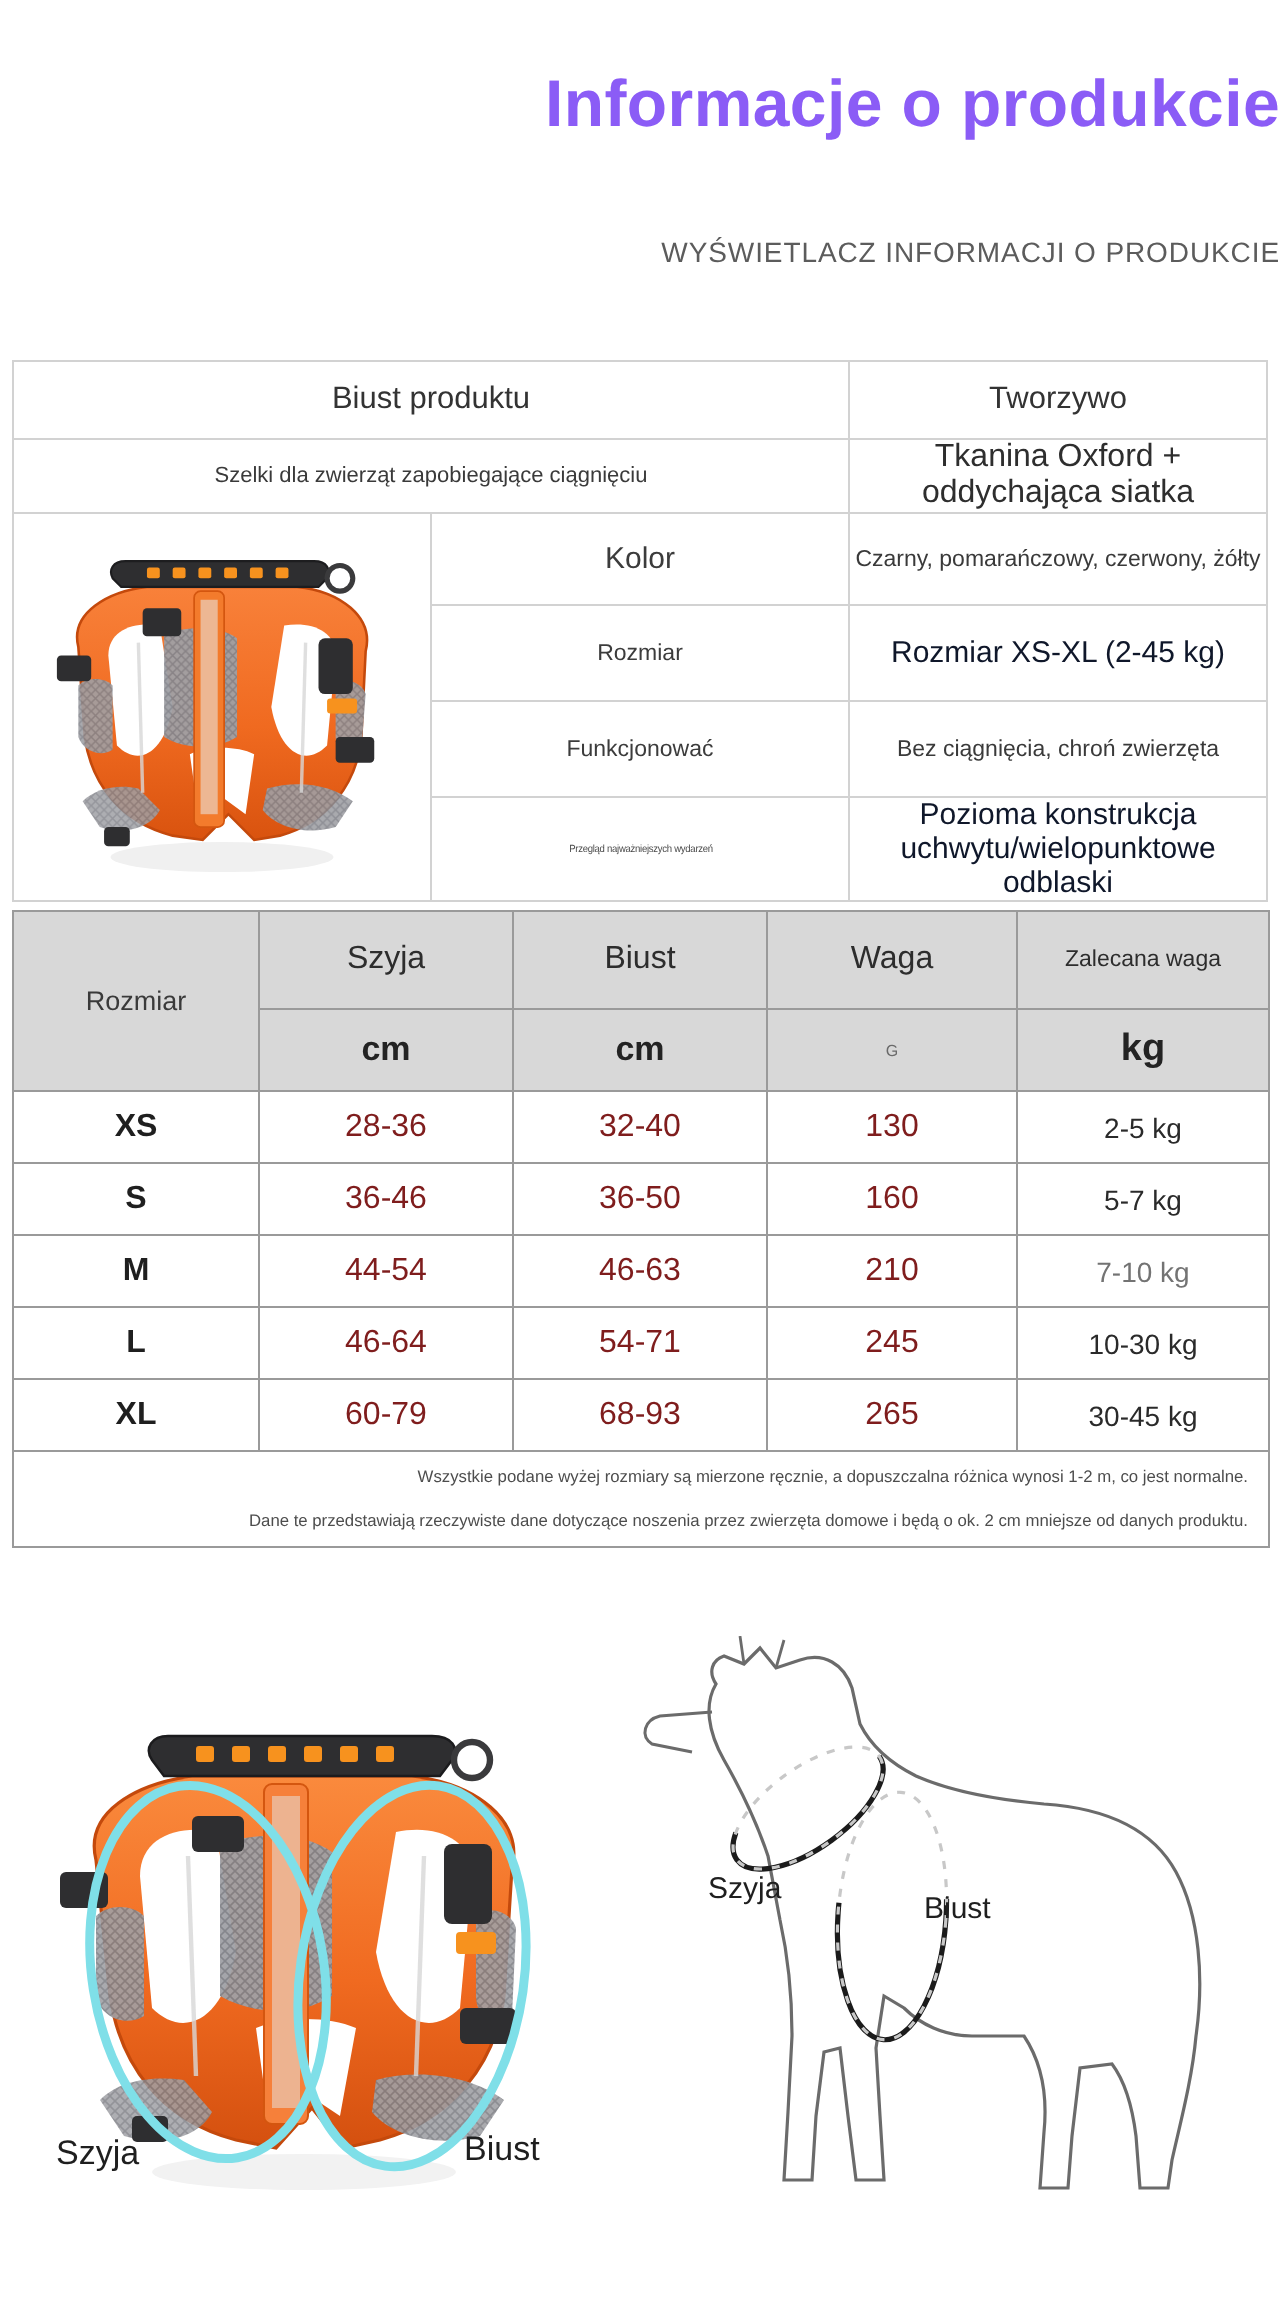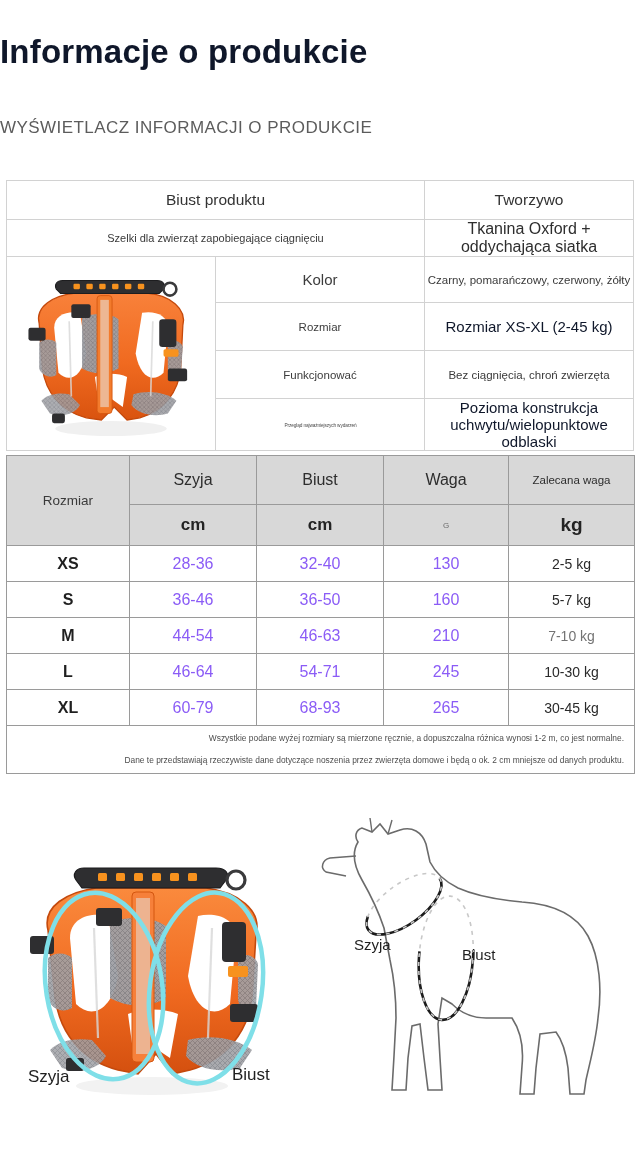--- a/index.html
+++ b/index.html
@@ -16,34 +16,34 @@
     color: #2b2b2b;
     overflow: hidden;
   }
 
   
   .page-title {
     position: absolute;
     top: 32px;
     left: 0;
     width: 640px;
-    text-align: left;
+    text-align: right;
     font-size: 33px;
     font-weight: 700;
     letter-spacing: 0.2px;
-    color: #0f172a;
+    color: #8b5cf6;
     line-height: 1.2;
   }
   .page-subtitle {
     position: absolute;
     top: 118px;
     left: 0;
     width: 640px;
-    text-align: left;
-    font-size: 17px;
+    text-align: right;
+    font-size: 14px;
     letter-spacing: 0.45px;
     color: #5c5c5c;
   }
 
   
   .spec-table {
     position: absolute;
     left: 6px;
     top: 180px;
     width: 628px;
@@ -130,21 +130,21 @@
 
   .hd-main { height: 48px; font-size: 16px; color: #2d2d2d; }
   .hd-main.small { font-size: 11.5px; margin-left: 21px; }
   .hd-unit { height: 40px; font-size: 17px; font-weight: 700; color: #232323; }
   .hd-unit.tiny { font-size: 8px; font-weight: 400; color: #6a6a6a; }
   .hd-unit.kg { font-size: 19px; }
   .hd-rowspan { font-size: 13.5px; color: #3a3a3a; }
 
   .size-table tbody td { height: 35px; background: #fff; }
   .cell-size { font-size: 16px; font-weight: 700; color: #1f1f1f; }
-  .cell-num  { font-size: 16px; color: #8b5cf6; }
+  .cell-num  { font-size: 16px; color: #7f1d1d; }
   .cell-rec  { font-size: 14px; color: #2a2a2a; }
   .cell-rec.muted { color: #737373; }
 
   .note-cell {
     height: 62px;
     padding: 6px 10px !important;
     background: #fff;
   }
   .note-line {
     font-size: 8.4px;

